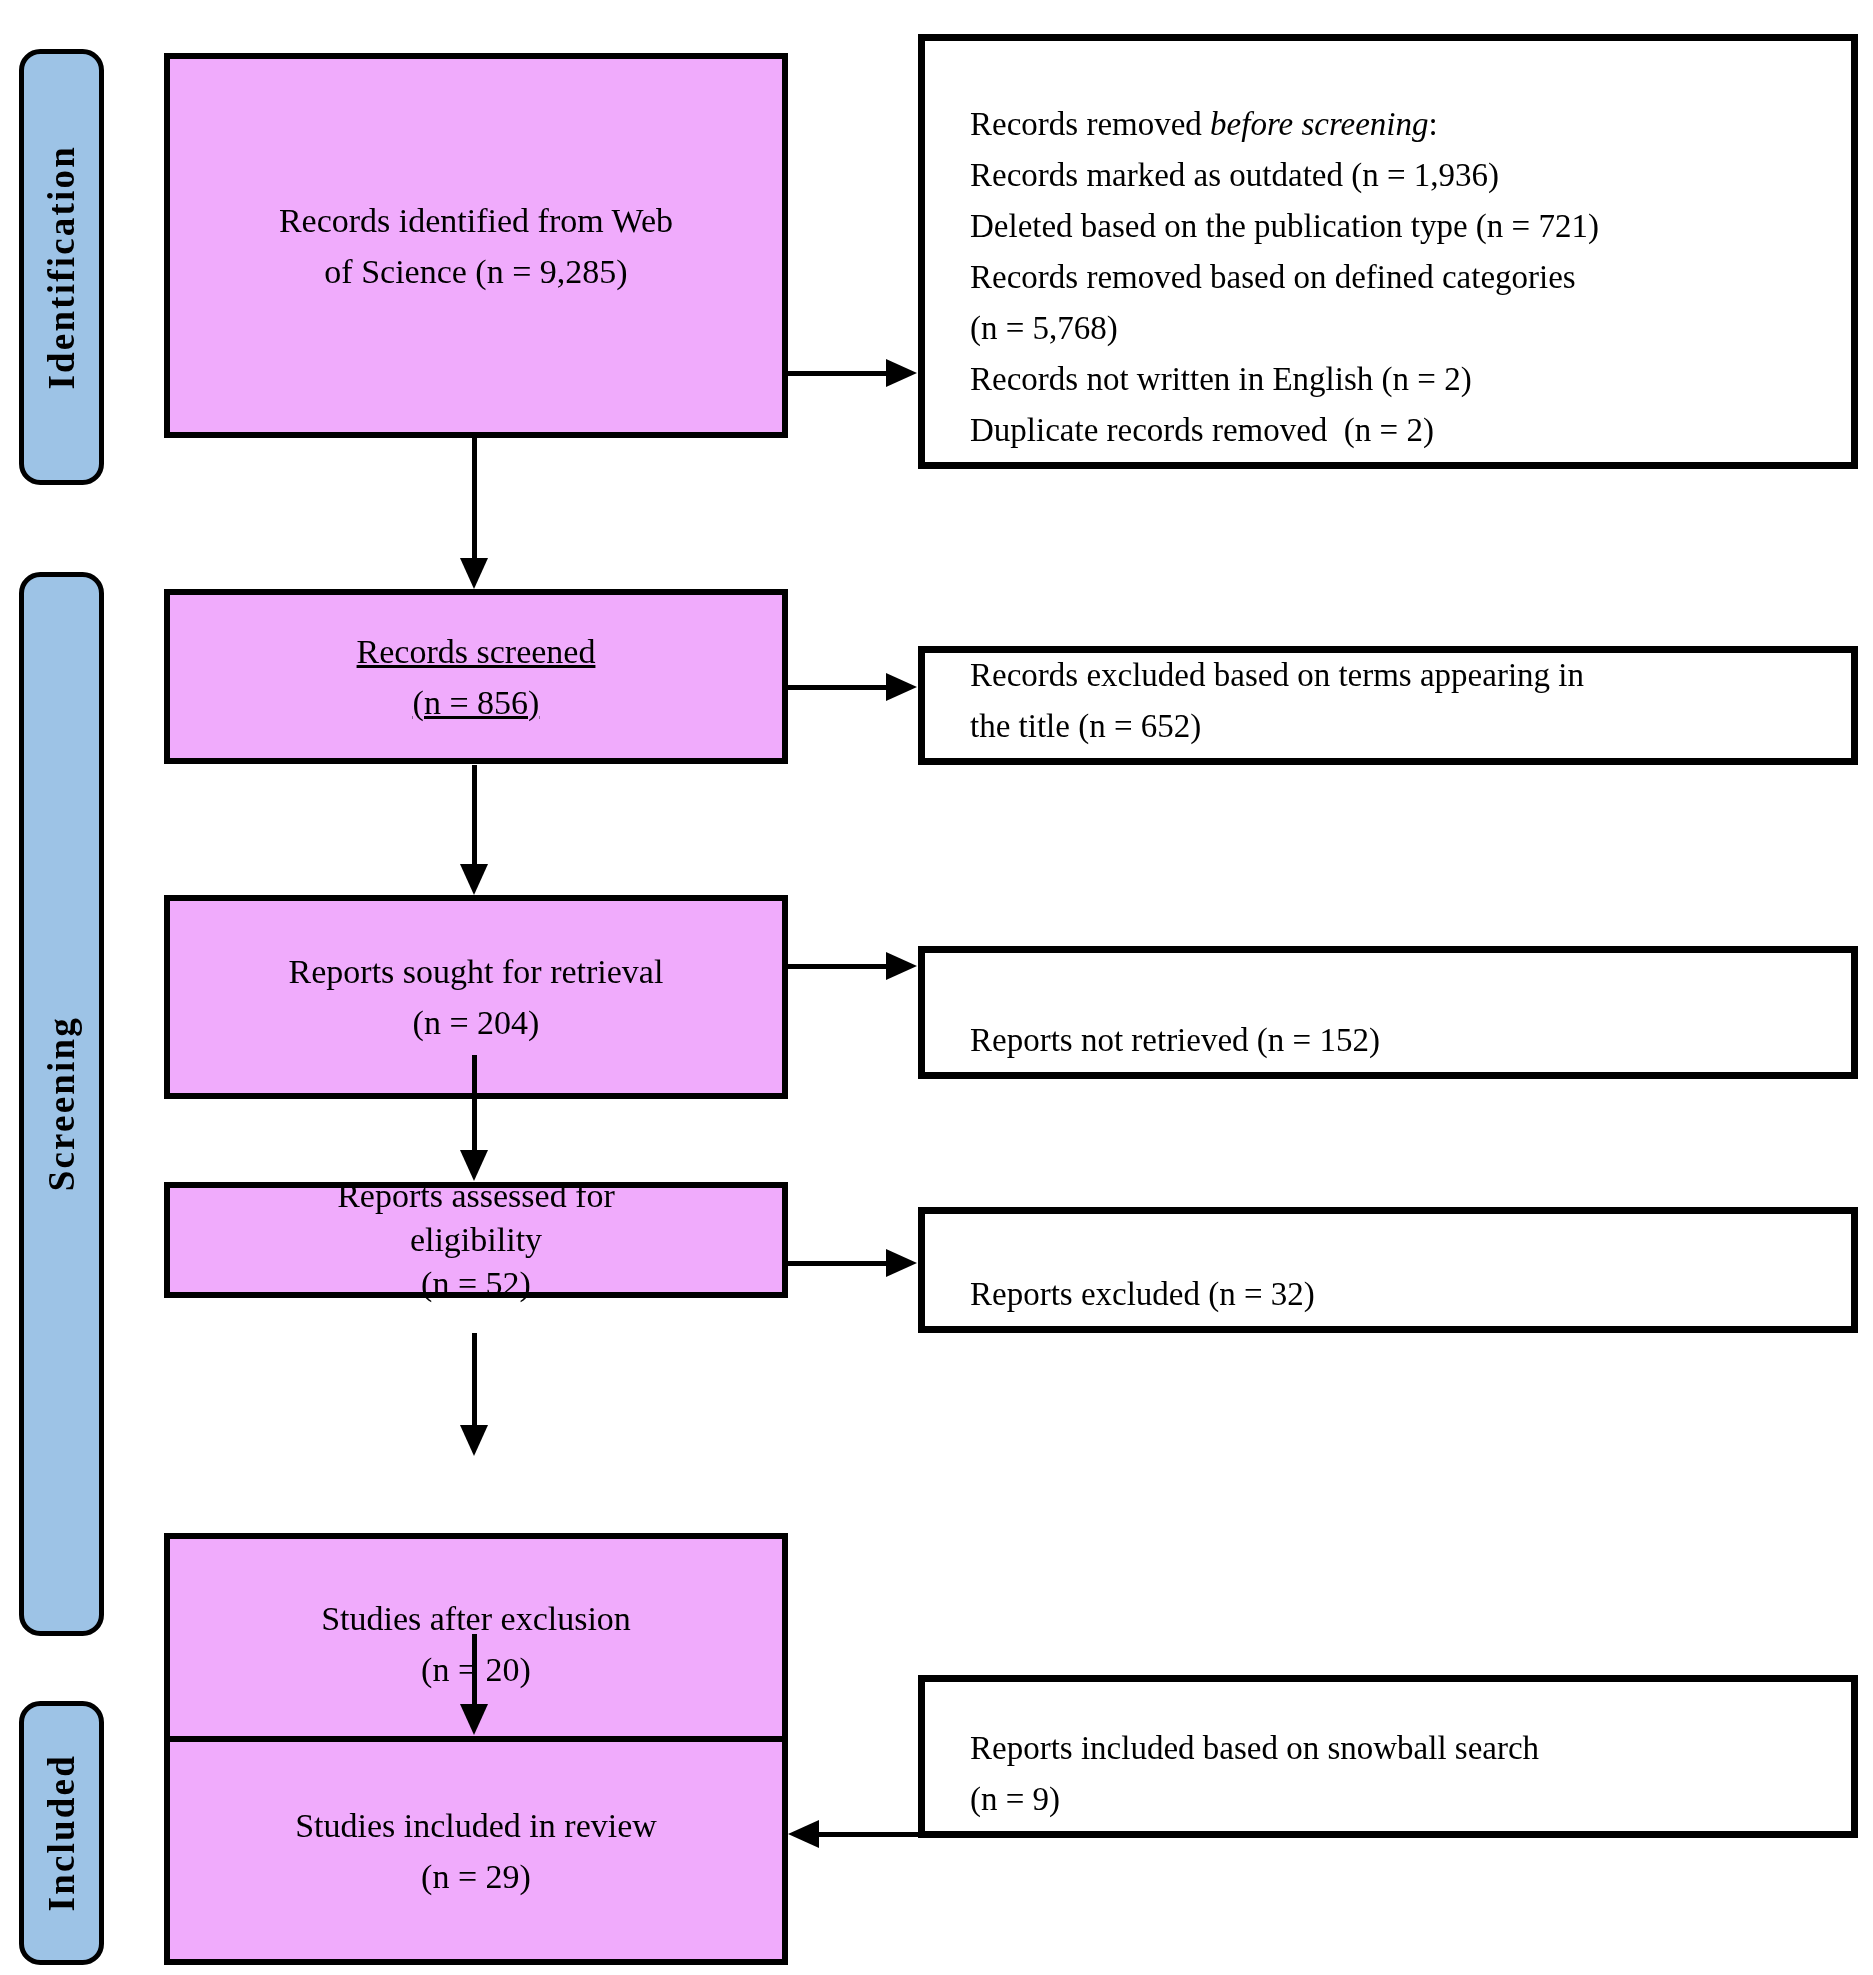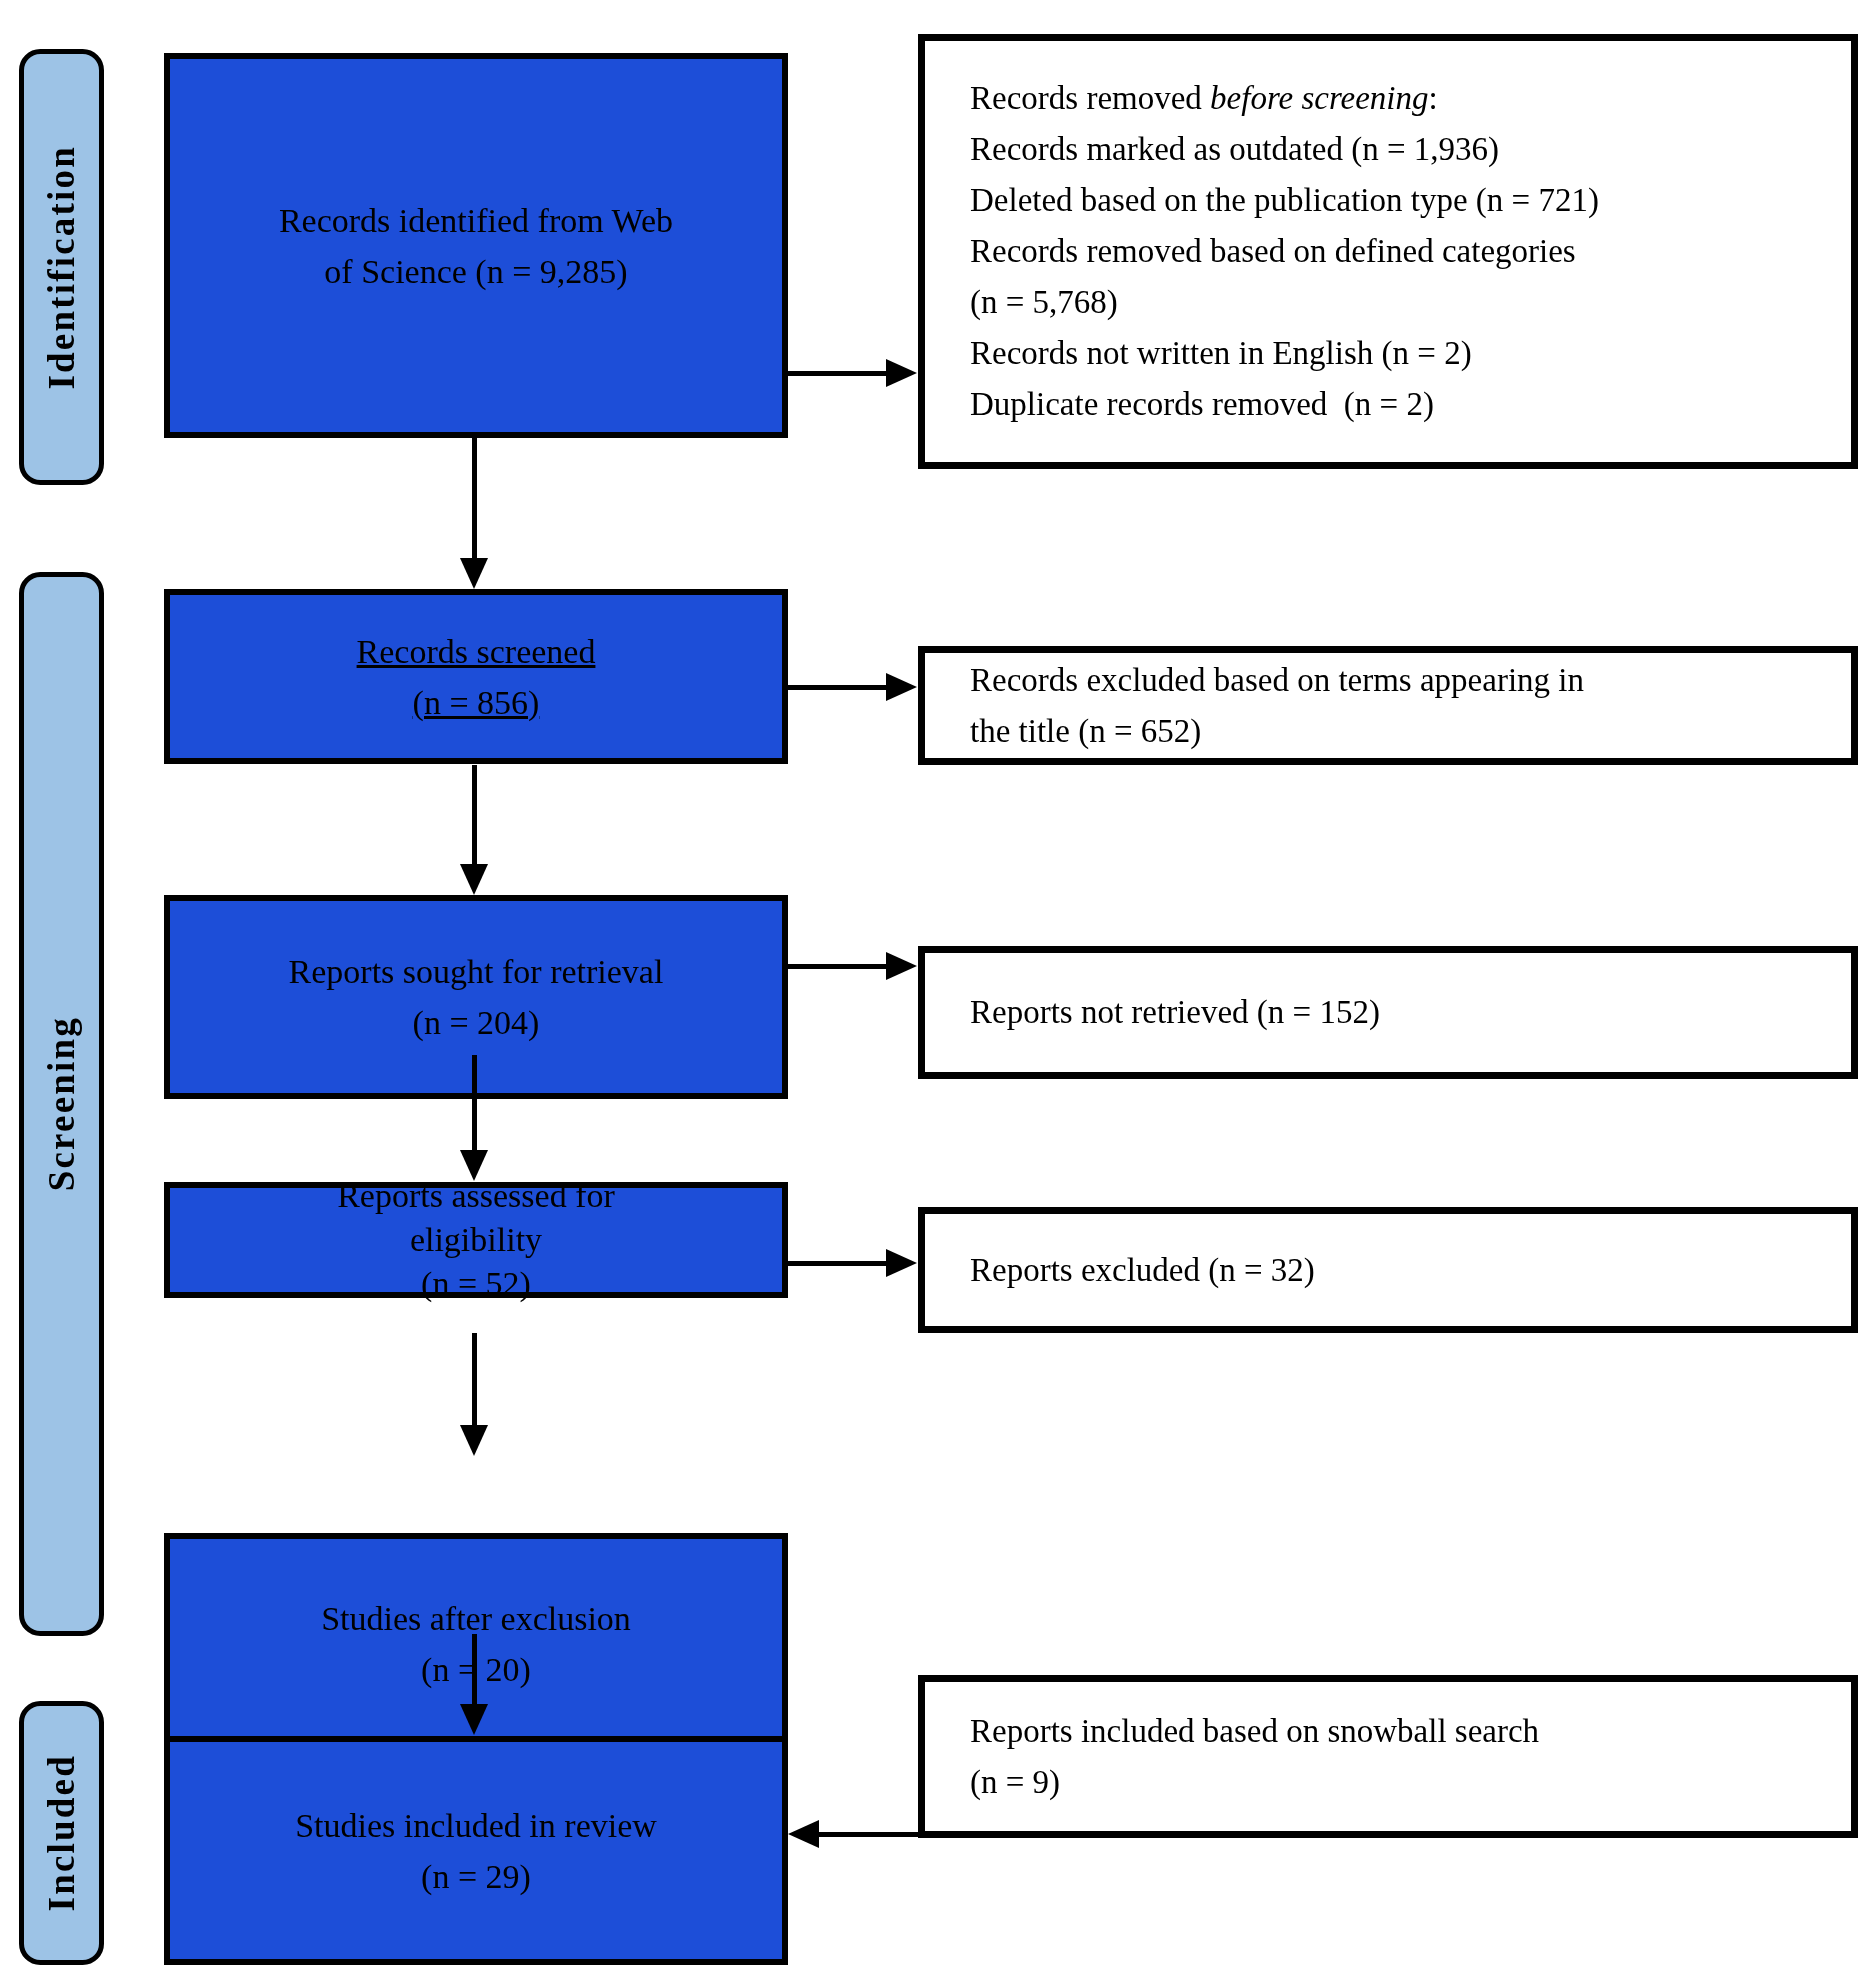--- a/index.html
+++ b/index.html
@@ -32,21 +32,21 @@
     font-size: 37px;
     letter-spacing: 2.2px;
     white-space: nowrap;
   }
 
   
   .flow-box {
     position: absolute;
     left: 164px;
     width: 624px;
-    background: #1d4ed8;
+    background: #f0abfc;
     border: 6.2px solid var(--line, #000000);
     box-sizing: border-box;
     display: flex;
     flex-direction: column;
     align-items: center;
     justify-content: center;
     text-align: center;
     font-size: 34px;
     line-height: 51px;
   }
@@ -55,21 +55,21 @@
   
   .side-box {
     position: absolute;
     left: 918px;
     width: 940px;
     background: #ffffff;
     border: 7.3px solid var(--line, #000000);
     box-sizing: border-box;
     display: flex;
     flex-direction: column;
-    justify-content: center;
+    justify-content: flex-end;
     text-align: left;
     font-size: 33px;
     line-height: 51px;
     padding: 5.6px 45px;
   }
   .side-box .line { white-space: pre-wrap; }
 
   
   .arrow-seg {
     position: absolute;

